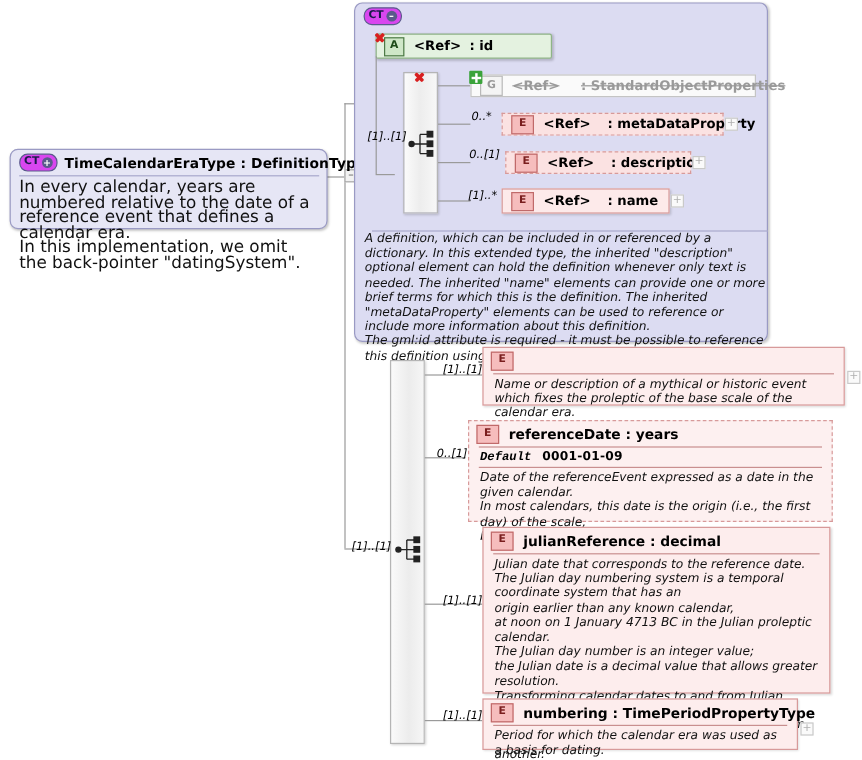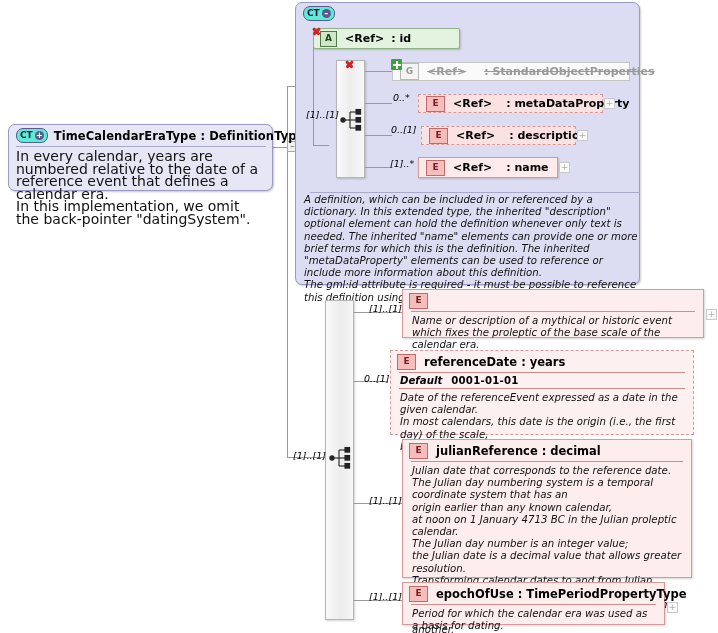--- a/index.html
+++ b/index.html
@@ -20,21 +20,21 @@
     box-shadow:1px 1px 2px rgba(0,0,0,.22);
   }
   .ct-head{display:flex;align-items:center;gap:6px;padding:3px 6px 2px 7px;}
   .ct-title{font-weight:bold;font-size:11.5px;letter-spacing:.1px;white-space:nowrap;}
   .ct-rule{height:1px;background:#a9a9cc;margin:1px 6px 0 7px;}
   .ct-doc{padding:3px 7px 5px 7px;font-size:14px;line-height:12.6px;color:#111;}
 
   
   .badge-ct{
     display:inline-flex;align-items:center;gap:2px;
-    border:1px solid #5a5a8c;border-radius:7px;background:#5eead4;
+    border:1px solid #5a5a8c;border-radius:7px;background:#d946ef;
     padding:0 3px;height:13px;font-size:9px;font-weight:bold;color:#1a1a4a;
     line-height:11px;
   }
   .pm{
     width:9px;height:9px;border-radius:50%;background:#5a5a8c;color:#fff;
     font-size:8px;line-height:9px;text-align:center;font-weight:bold;
     display:inline-block;
   }
 
   
@@ -88,21 +88,21 @@
     position:absolute;box-sizing:border-box;
     background:#fdeded;border:1px solid #d79a9a;
     box-shadow:1px 1px 2px rgba(0,0,0,.16);
   }
   .card.dashed{border-style:dashed;box-shadow:none;background:#fdf0f0;}
   .card-head{display:flex;align-items:center;height:21px;}
   .card-title{margin-left:8px;font-weight:bold;font-size:11.5px;white-space:nowrap;}
   .card-sep{height:1px;background:#c98f8f;margin:0 8px;}
   .card-doc{padding:3px 9px 4px 9px;font-style:italic;font-size:10.2px;line-height:12.2px;color:#111;}
   .card-default{display:flex;align-items:baseline;padding:2px 9px 2px 9px;font-size:10.2px;}
-  .card-default .dlabel{font-style:italic;font-weight:bold;}
+  .card-default .dlabel{font-style:italic;font-weight:bold;font-family:Liberation Mono, monospace;}
   .card-default .dval{font-weight:bold;margin-left:9px;letter-spacing:.2px;}
 
   
   .compositor{
     position:absolute;box-sizing:border-box;
     background:linear-gradient(to right,#fbfbfb 0%,#ededed 48%,#f7f7f7 100%);
     border:1px solid #b5b5b5;box-shadow:1px 1px 2px rgba(0,0,0,.18);
   }
   
   .graybox{
@@ -276,21 +276,21 @@
 
 <div class="occ" style="left:364px;top:373px;">0..[1]</div>
 <div class="card dashed" style="left:390px;top:350px;width:304px;height:85px;">
   <div class="card-head">
     <span class="badge-e" style="margin-left:6px;">E</span>
     <span class="card-title">referenceDate : years</span>
   </div>
   <div class="card-sep"></div>
   <div class="card-default">
     <span class="dlabel">Default</span>
-    <span class="dval">0001-01-01</span>
+    <span class="dval">0001-01-09</span>
   </div>
   <div class="card-sep"></div>
   <div class="card-doc" style="white-space:pre-line;">Date of the referenceEvent expressed as a date in the given calendar.
 In most calendars, this date is the origin (i.e., the first day) of the scale,
 but this is not always true.</div>
 </div>
 
 <div class="occ" style="left:369px;top:495px;">[1]..[1]</div>
 <div class="card" style="left:402px;top:439px;width:290px;height:139px;">
   <div class="card-head">
@@ -306,18 +306,18 @@
 the Julian date is a decimal value that allows greater resolution.
 Transforming calendar dates to and from Julian dates provides a
 relatively simple basis for transforming dates from one calendar to
 another.</div>
 </div>
 
 <div class="occ" style="left:369px;top:591px;">[1]..[1]</div>
 <div class="card" style="left:402px;top:582px;width:263px;height:43px;">
   <div class="card-head">
     <span class="badge-e" style="margin-left:6px;">E</span>
-    <span class="card-title">epochOfUse : TimePeriodPropertyType</span>
+    <span class="card-title">numbering : TimePeriodPropertyType</span>
   </div>
   <div class="card-sep"></div>
   <div class="card-doc">Period for which the calendar era was used as a basis for dating.</div>
 </div>
 <div class="tog ghost" style="left:667px;top:602px;">+</div>
 
 </body></html>

